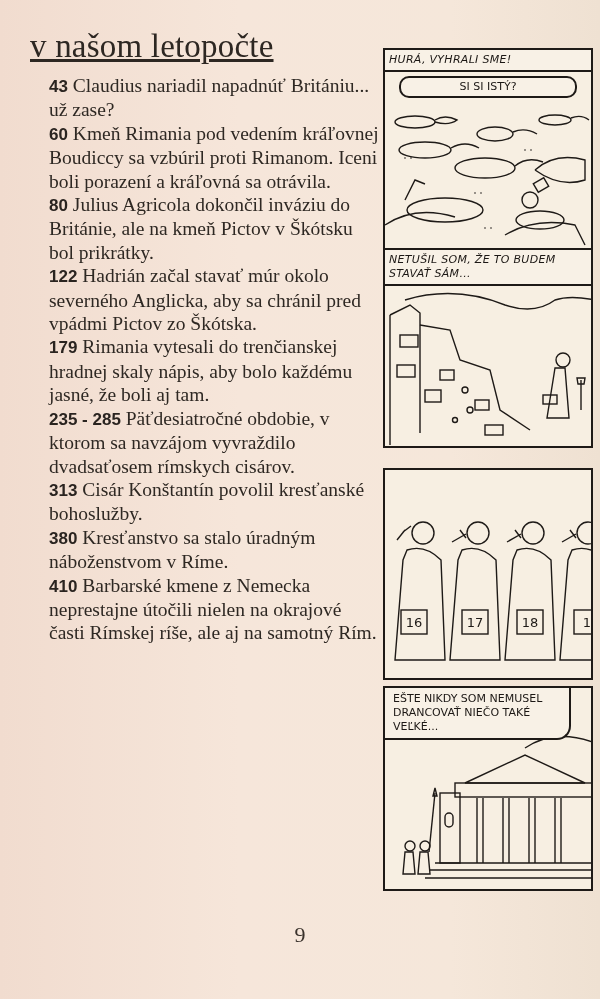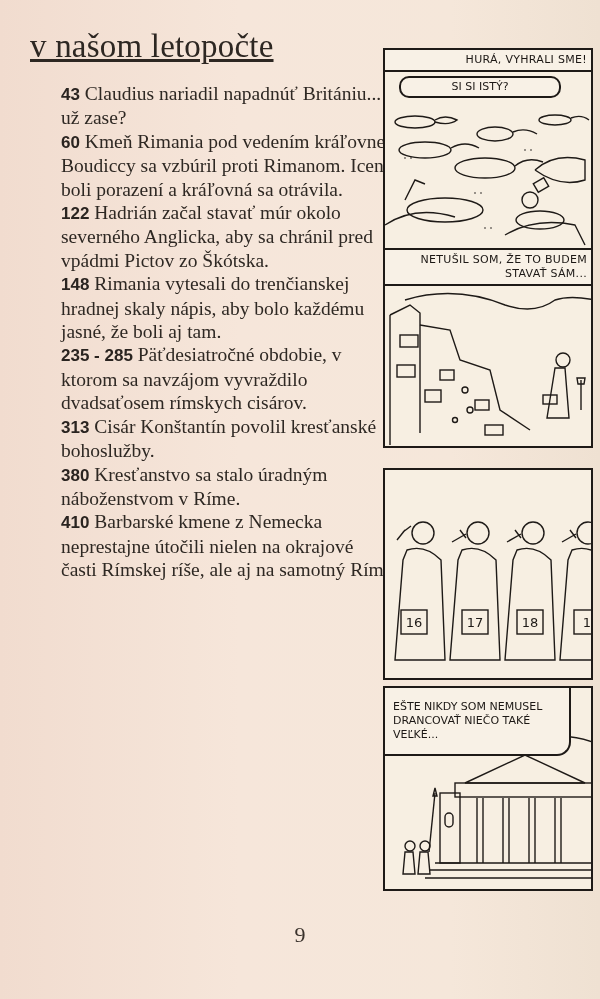--- a/index.html
+++ b/index.html
@@ -10,65 +10,67 @@
     color: #2b2520;
     position: relative;
   }
   .page-title {
     position: absolute; left: 30px; top: 28px;
     font-family: "Liberation Serif", serif;
     font-size: 33px; letter-spacing: 0.2px; color: #2d2722;
     margin: 0; font-weight: normal; text-decoration: underline;
   }
   .timeline {
-    position: absolute; left: 61px; top: 74px; width: 330px;
+    position: absolute; left: 49px; top: 74px; width: 330px;
     font-family: "Liberation Serif", serif;
-    font-size: 19.5px; line-height: 23.4px; color: #2e2823; margin-top: 8px;
+    font-size: 19.5px; line-height: 23.4px; color: #2e2823;
   }
   .entry { margin: 0; }
   .entry .year {
     font-family: "Liberation Sans", sans-serif;
     font-weight: bold; font-size: 17px; color: #2a2420;
   }
   .entry.justify { text-align: justify; text-align-last: left; }
   .comic-strip {
     position: absolute; left: 383px; top: 48px; width: 214px;
   }
   .panel {
     position: absolute; left: 0; width: 210px;
     border: 2.5px solid #1e1a17; background: #f7efe2; overflow: hidden;
     box-sizing: border-box;
   }
   .caption {
     border-bottom: 2px solid #1e1a17; background: #f8f1e6;
     font-family: "DejaVu Sans", sans-serif; font-size: 11px;
-    text-align: right; padding: 3px 4px; line-height: 14px; color: #1c1815;
+    text-align: left; padding: 3px 4px; line-height: 14px; color: #1c1815;
     letter-spacing: 0.3px;
+    font-style: italic;
   }
   .bubble {
     position: absolute; border: 2px solid #1e1a17; border-radius: 10px;
     background: #f8f1e6; font-family: "DejaVu Sans", sans-serif; font-size: 11px;
-    text-align: center; line-height: 14px; color: #1c1815; padding: 2px 4px;
+    text-align: center; line-height: 14px; color: #1c1815; padding: 2px 12px;
   }
   .panel svg { position: absolute; left: 0; top: 0; }
   .page-number {
     position: absolute; left: 0; width: 600px; top: 922px;
     text-align: center; font-family: "Liberation Serif", serif; font-size: 22px; color: #3a322c;
   }
 </style>
 </head>
 <body>
 
 <h1 class="page-title">v našom letopočte</h1>
 
 <div class="timeline">
   <p class="entry"><span class="year">43</span><span> Claudius nariadil napadnúť Britániu... už zase?</span></p>
   <p class="entry"><span class="year">60</span><span> Kmeň Rimania pod vedením kráľovnej Boudiccy sa vzbúril proti Rimanom. Iceni boli porazení a kráľovná sa otrávila.</span></p>
+  <p class="entry"><span class="year">80</span><span> Julius Agricola dokončil inváziu do Británie, ale na kmeň Pictov v Škótsku bol prikrátky.</span></p>
   <p class="entry"><span class="year">122</span><span> Hadrián začal stavať múr okolo severného Anglicka, aby sa chránil pred vpádmi Pictov zo Škótska.</span></p>
-  <p class="entry"><span class="year">148</span><span> Rimania vytesali do trenčianskej hradnej skaly nápis, aby bolo každému jasné, že boli aj tam.</span></p>
+  <p class="entry"><span class="year">179</span><span> Rimania vytesali do trenčianskej hradnej skaly nápis, aby bolo každému jasné, že boli aj tam.</span></p>
   <p class="entry"><span class="year">235 - 285</span><span> Päťdesiatročné obdobie, v ktorom sa navzájom vyvraždilo dvadsaťosem rímskych cisárov.</span></p>
   <p class="entry"><span class="year">313</span><span> Cisár Konštantín povolil kresťanské bohoslužby.</span></p>
   <p class="entry"><span class="year">380</span><span> Kresťanstvo sa stalo úradným náboženstvom v Ríme.</span></p>
   <p class="entry"><span class="year">410</span><span> Barbarské kmene z Nemecka neprestajne útočili nielen na okrajové časti Rímskej ríše, ale aj na samotný Rím.</span></p>
 </div>
 
 <div class="comic-strip">
 
   <div class="panel" style="top:0; height:205px;">
     <svg width="210" height="205">
@@ -188,17 +190,17 @@
         <rect x="60" y="125" width="8" height="14" rx="4"></rect>
         <path d="M50 175 l160 0 M45 182 l170 0 M40 190 l175 0"></path>
         <circle cx="25" cy="158" r="5"></circle>
           <path d="M20 164 l-2 22 l12 0 l-2 -22 z"></path>
         <circle cx="40" cy="158" r="5"></circle>
           <path d="M35 164 l-2 22 l12 0 l-2 -22 z"></path>
         <line x1="44" y1="164" x2="50" y2="105"></line>
           <path d="M48 108 l2 -8 l2 8 z"></path>
       </g>
     </svg>
-    <div class="bubble" style="left:0; top:0; width:168px; text-align:left; border-radius:0 0 14px 0; border-top:none; border-left:none; padding:12px 8px;">EŠTE NIKDY SOM NEMUSEL DRANCOVAŤ NIEČO TAKÉ VEĽKÉ...</div>
+    <div class="bubble" style="left:0; top:0; width:168px; text-align:left; border-radius:0 0 14px 0; border-top:none; border-left:none; padding:4px 8px;">EŠTE NIKDY SOM NEMUSEL DRANCOVAŤ NIEČO TAKÉ VEĽKÉ...</div>
   </div>
 </div>
 
 <div class="page-number">9</div>
 
 </body></html>

